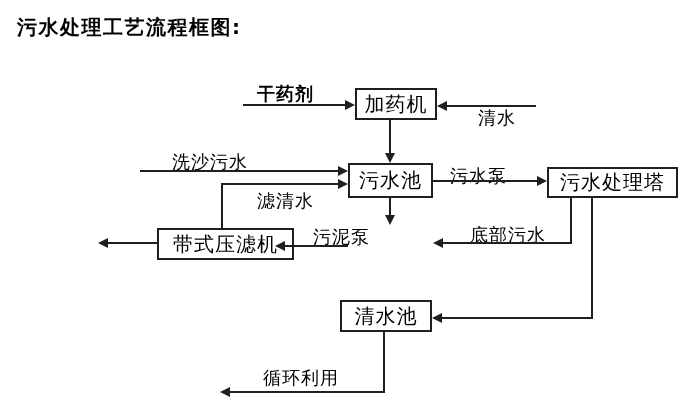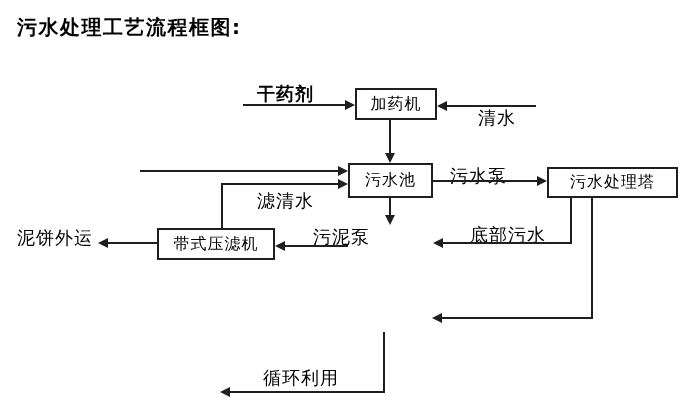--- a/index.html
+++ b/index.html
@@ -26,21 +26,21 @@
     white-space: nowrap;
   }
   .node {
     position: absolute;
     box-sizing: border-box;
     border: 2px solid #1f1f1f;
     background: #ffffff;
     display: flex;
     align-items: center;
     justify-content: center;
-    font-size: 16px;
+    font-size: 20px;
     letter-spacing: 1px;
     white-space: nowrap;
   }
   .lbl {
     position: absolute;
     font-size: 18px;
     letter-spacing: 1px;
     white-space: nowrap;
     line-height: 1;
   }
@@ -78,27 +78,28 @@
 </head>
 <body>
 
 <div class="canvas">
 
   <div class="title">污水处理工艺流程框图:</div>
 
   <div class="node" style="left:355px; top:88px;  width:82px;  height:32px;">加药机</div>
   <div class="node" style="left:348px; top:163px; width:85px;  height:35px;">污水池</div>
   <div class="node" style="left:547px; top:167px; width:131px; height:31px;">污水处理塔</div>
-  <div class="node" style="left:157px; top:228px; width:118px; height:32px;">带式压滤机</div>
+  <div class="node" style="left:157px; top:228px; width:137px; height:32px;">带式压滤机</div>
+  <div class="node" style="left:340px; top:300px; width:92px;  height:32px;">清水池</div>
 
   <div class="lbl" style="left:257px; top:85px;font-weight:bold;">干药剂</div>
   <div class="lbl" style="left:478px; top:85px;margin-top:24px;">清水</div>
+  <div class="lbl" style="left:172px; top:153px;">洗沙污水</div>
   <div class="lbl" style="left:450px; top:167px;">污水泵</div>
   <div class="lbl" style="left:257px; top:192px;">滤清水</div>
-  <div class="lbl" style="left:17px;  top:229px;">泥饼外运</div>
   <div class="lbl" style="left:281px; top:228px;margin-left:32px;">污泥泵</div>
   <div class="lbl" style="left:263px; top:369px;">循环利用</div>
   <div class="lbl" style="left:470px; top:226px;">底部污水</div>
 
   <div class="hline" style="left:243px; top:104px; width:102px;"></div>
   <div class="arr right" style="left:345px; top:100px;"></div>
 
   <div class="hline" style="left:447px; top:105px; width:89px;"></div>
   <div class="arr left" style="left:437px; top:101px;"></div>
 

